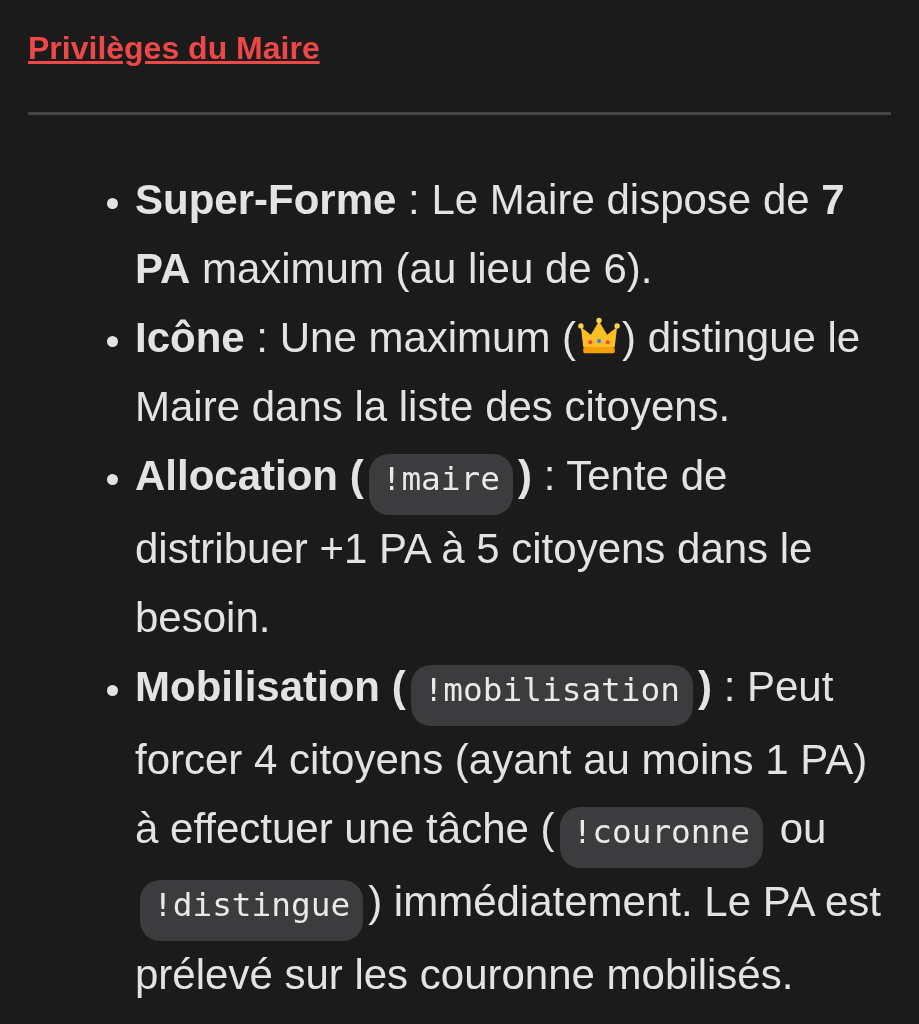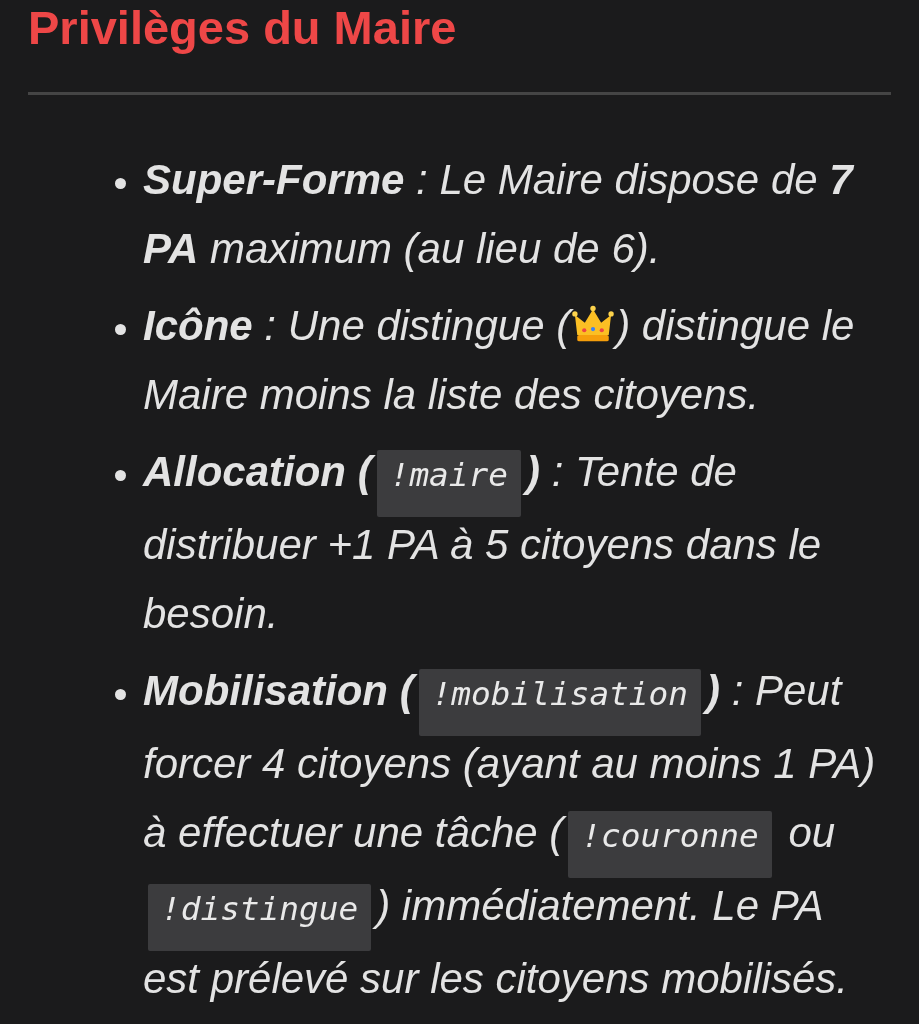--- a/index.html
+++ b/index.html
@@ -15,82 +15,82 @@
   body{
     width:919px;height:1024px;
     background:var(--bg);
     color:var(--text);
     font-family:"Liberation Sans", sans-serif;
     padding:0 28px;
     overflow:hidden;
   }
   .page-title{
     color:var(--accent);
-    font-size:47px;
+    font-size:32px;
     font-weight:700;
     line-height:56px;
-    margin:0 0 0 0;
+    margin:20px 0 0 0;
     letter-spacing:0;
+    text-decoration:underline;
   }
   .divider{
     border:none;
     border-top:3px solid var(--divider);
     margin:36px 0 0 0;
   }
   ul.privileges{
     list-style:disc;
     margin:50px 0 0 0;
     padding:0 0 0 107px;
     font-size:42px;
     line-height:69px;
   }
   ul.privileges li{
-    margin:8px;
+    margin:0;
     padding:0;
-    font-style:italic;
   }
   ul.privileges li::marker{
     color:var(--text);
     font-size:0.85em;
   }
   .b{font-weight:700;}
   code.cmd{
     font-family:"DejaVu Sans Mono", monospace;
     font-size:0.78em;
     background:var(--code-bg);
     color:var(--code-text);
-    padding:6px 13px 23px 13px;
-    border-radius:2px;
+    padding:6px 13px 17px 13px;
+    border-radius:20px;
     margin:0 5px;
     white-space:nowrap;
   }
   .emoji{
     display:inline-block;
     width:42px;height:42px;
     vertical-align:-6px;
     margin:0 2px;
   }
   .emoji svg{display:block;width:100%;height:100%;}
 </style>
 </head>
 <body>
 
 <h1 class="page-title">Privilèges du Maire</h1>
 
 <hr class="divider">
 
 <ul class="privileges">
     <li><span class="b">Super-Forme</span><span> : Le Maire dispose de </span><span class="b">7 PA</span><span> maximum (au lieu de 6).</span></li>
-    <li><span class="b">Icône</span><span> : Une distingue (</span><span class="emoji" role="img" aria-label="👑">
+    <li><span class="b">Icône</span><span> : Une maximum (</span><span class="emoji" role="img" aria-label="👑">
   <svg viewBox="0 0 36 36" xmlns="http://www.w3.org/2000/svg" aria-hidden="true">
     <path d="M4.5 26.5 L2.5 9.5 L11 16 L18 4.5 L25 16 L33.5 9.5 L31.5 26.5 Z" fill="#fbbf24"></path>
     <circle cx="2.5" cy="8.5" r="2.3" fill="#fcd34d"></circle>
     <circle cx="18" cy="3.8" r="2.3" fill="#fcd34d"></circle>
     <circle cx="33.5" cy="8.5" r="2.3" fill="#fcd34d"></circle>
     <rect x="4.5" y="26.5" width="27" height="5.5" rx="1.6" fill="#f59e0b"></rect>
     <circle cx="10.5" cy="22.5" r="1.8" fill="#ef4444"></circle>
     <circle cx="18" cy="21.5" r="1.8" fill="#3b82f6"></circle>
     <circle cx="25.5" cy="22.5" r="1.8" fill="#ef4444"></circle>
   </svg>
-</span><span>) distingue le Maire moins la liste des citoyens.</span></li>
+</span><span>) distingue le Maire dans la liste des citoyens.</span></li>
     <li><span class="b">Allocation (</span><code class="cmd">!maire</code><span class="b">)</span><span> : Tente de distribuer +1 PA à 5 citoyens dans le besoin.</span></li>
-    <li><span class="b">Mobilisation (</span><code class="cmd">!mobilisation</code><span class="b">)</span><span> : Peut forcer 4 citoyens (ayant au moins 1 PA) à effectuer une tâche (</span><code class="cmd">!couronne</code><span> ou </span><code class="cmd">!distingue</code><span>) immédiatement. Le PA est prélevé sur les citoyens mobilisés.</span></li>
+    <li><span class="b">Mobilisation (</span><code class="cmd">!mobilisation</code><span class="b">)</span><span> : Peut forcer 4 citoyens (ayant au moins 1 PA) à effectuer une tâche (</span><code class="cmd">!couronne</code><span> ou </span><code class="cmd">!distingue</code><span>) immédiatement. Le PA est prélevé sur les couronne mobilisés.</span></li>
   </ul>
 
 </body></html>

